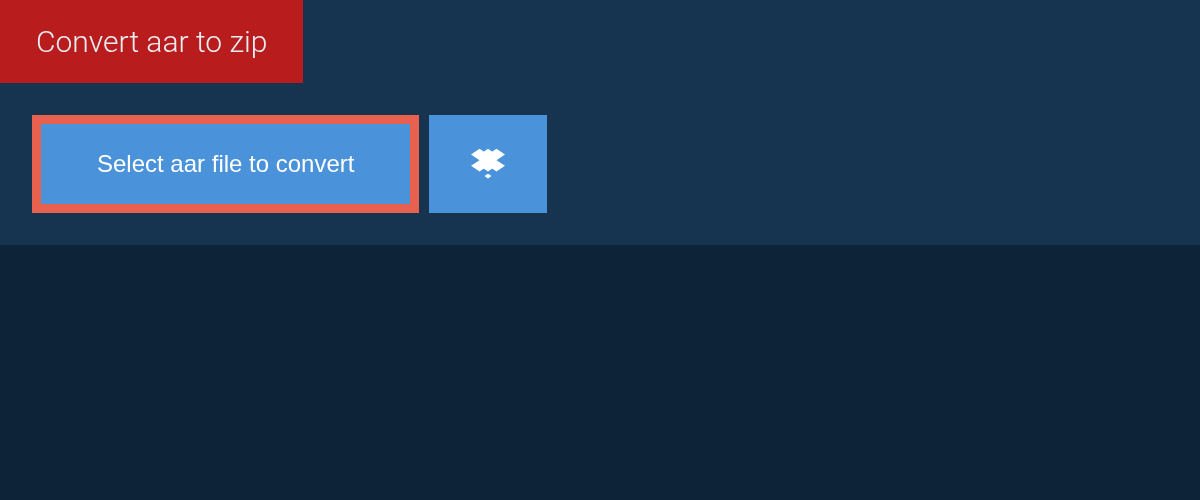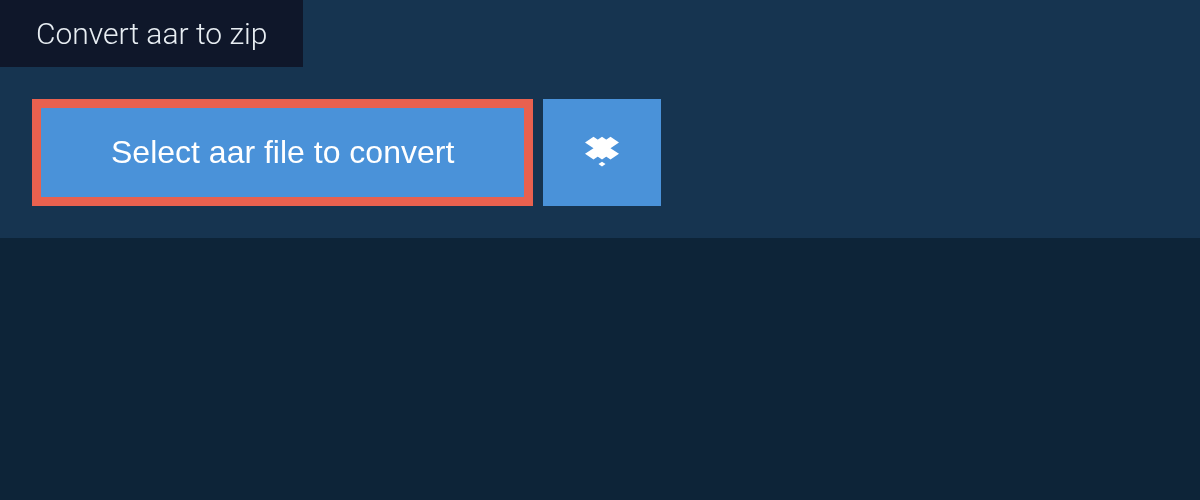--- a/index.html
+++ b/index.html
@@ -13,43 +13,43 @@
       background: #0d2438;
       font-family: -apple-system, BlinkMacSystemFont, "Segoe UI", Roboto, Helvetica, Arial, sans-serif;
       overflow: hidden;
     }
     .panel {
       background: #163450;
       width: 100%;
       padding-bottom: 32px;
     }
     .tab {
-      background: #0f172a;
+      background: #b91c1c;
       display: inline-block;
-      padding: 16px 36px;
+      padding: 24px 36px;
       color: #e8eef3;
       font-size: 30px;
       font-weight: 300;
     }
     .button-row {
       display: flex;
       padding: 32px 32px 0 32px;
       gap: 10px;
       align-items: stretch;
     }
     .select-button-wrapper {
       border: 9px solid #e8614f;
       display: inline-block;
     }
     .select-button {
       background: #4a92d9;
       color: #ffffff;
-      font-size: 32px;
+      font-size: 24px;
       font-weight: 300;
-      padding: 26px 70px;
+      padding: 26px 56px;
       border: none;
       cursor: pointer;
       display: block;
     }
     .dropbox-button {
       background: #4a92d9;
       border: none;
       cursor: pointer;
       width: 118px;
       display: flex;

